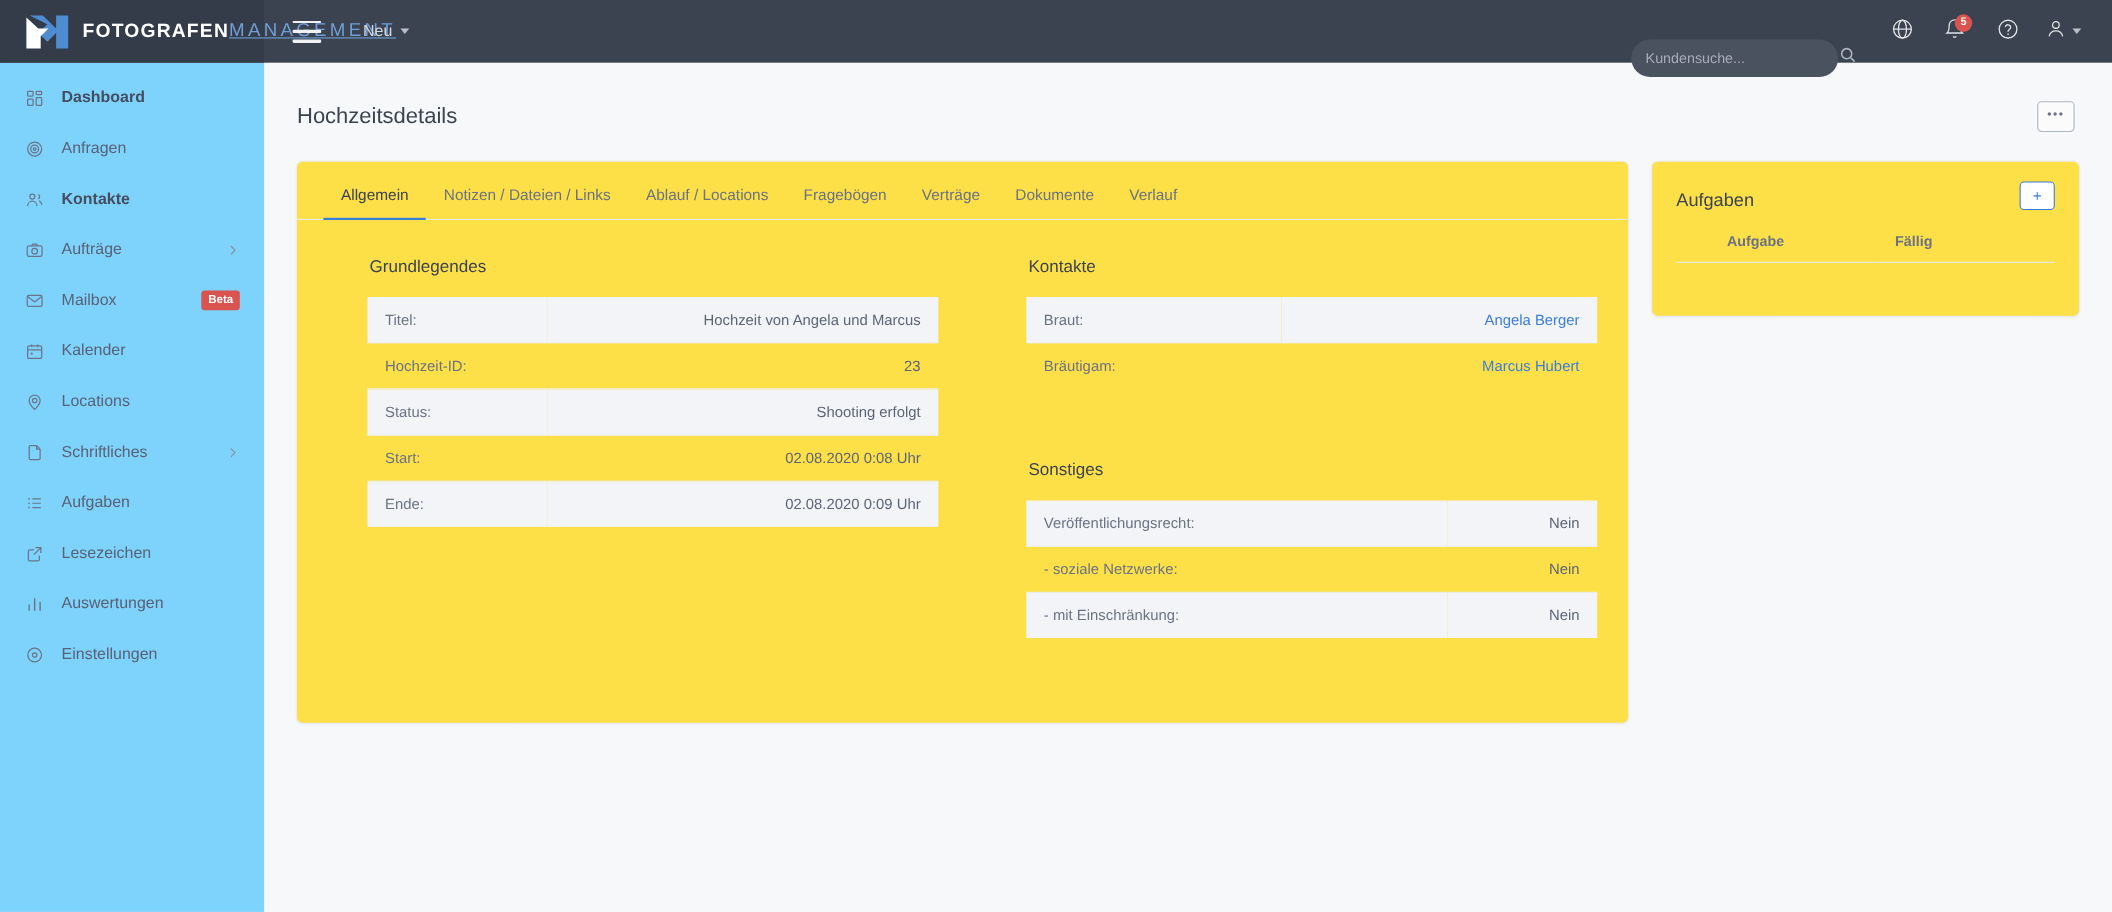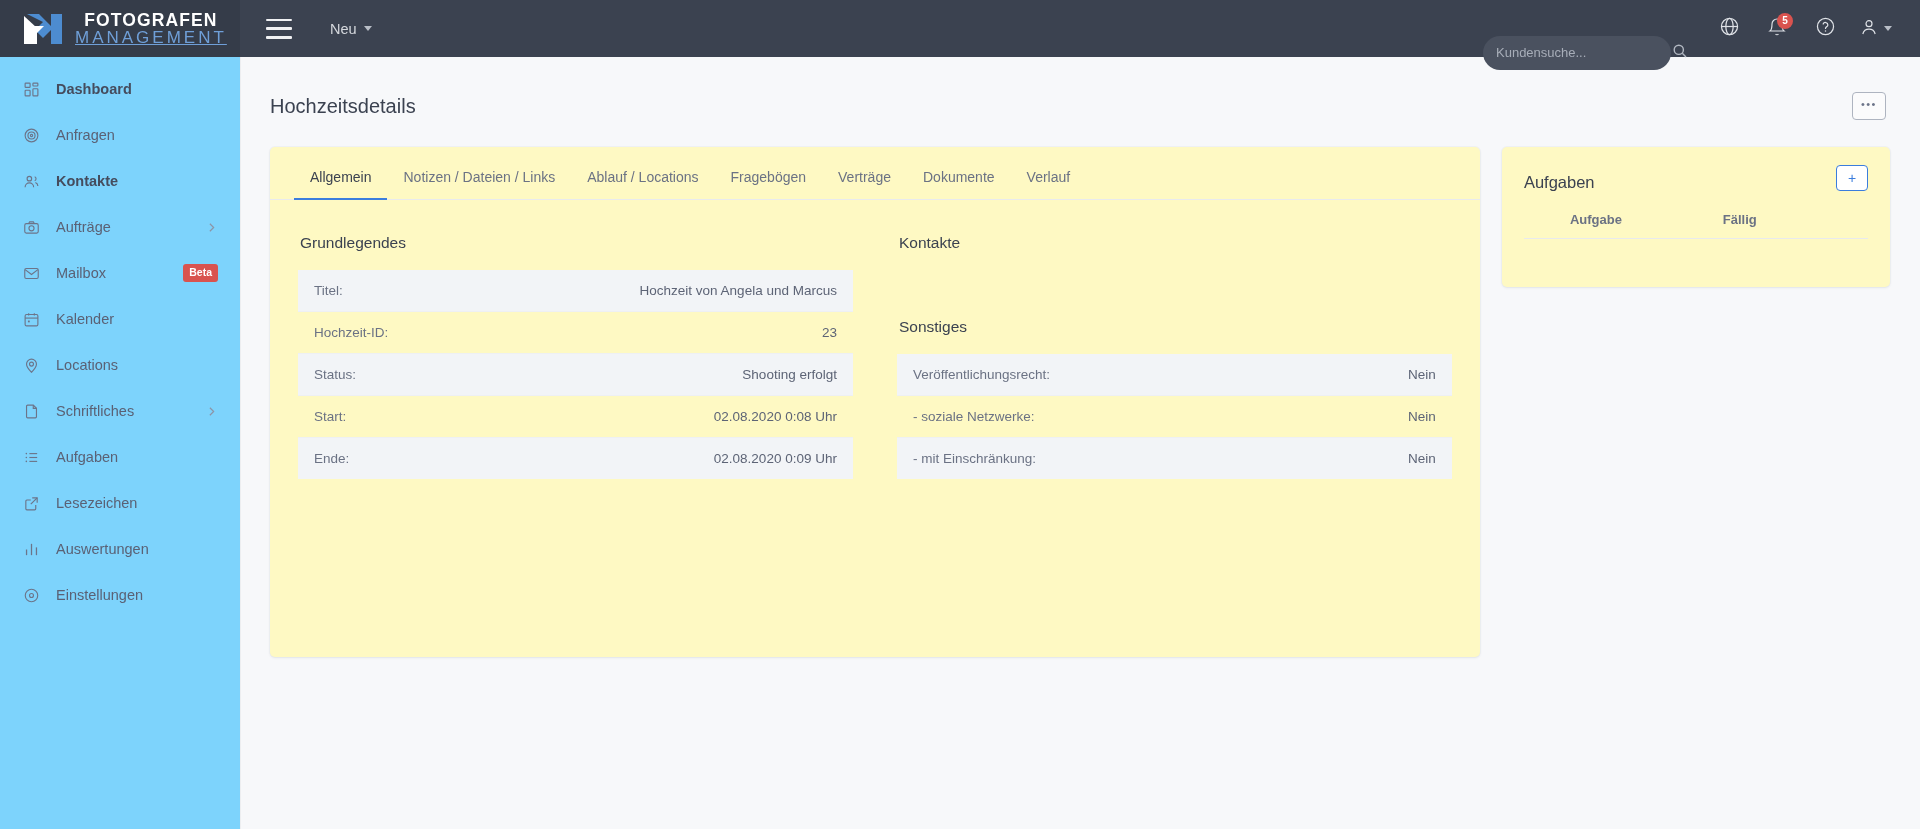--- a/index.html
+++ b/index.html
@@ -14,21 +14,21 @@
   
   .topbar {
     position: absolute; top: 0; left: 0; width: 1920px; height: 57px;
     background: #3b4250; display: flex; align-items: center; z-index: 20;
   }
   .brand {
     width: 240px; height: 57px; display: flex; align-items: center;
     padding-left: 22px; gap: 11px; background: #353c49;
   }
   .logo-mark { width: 42px; height: 34px; flex: none; }
-  .brand-text { display: flex; flex-direction: column; line-height: 1.04; text-align: center; }
+  .brand-text { display: flex; flex-direction: row; line-height: 1.04; }
   .brand-top {
     font-size: 17.5px; font-weight: bold; color: #ffffff; letter-spacing: 1.1px;
   }
   .brand-bot {
     font-size: 17px; font-weight: normal; color: #6f9fd8; letter-spacing: 3.0px; text-decoration: underline;
   }
   .hamburger {
     margin-left: 26px; width: 26px; height: 20px; display: flex;
     flex-direction: column; justify-content: space-between; cursor: pointer;
   }
@@ -98,36 +98,36 @@
   .page-title { font-size: 20px; color: #3b4250; font-weight: normal; }
   .ellipsis-btn {
     margin-left: auto; width: 34px; height: 28px; border: 1px solid #aeb4c0;
     border-radius: 4px; background: #fbfbfc; display: flex; align-items: center;
     justify-content: center; cursor: pointer; color: #6c7489; font-size: 11px;
     letter-spacing: 1.4px; padding-bottom: 4px;
   }
   .content-row { display: flex; gap: 22px; padding: 22px 30px 0 30px; align-items: flex-start; }
 
   .card {
-    background: #fef9c3; border-radius: 5px;
+    background: #fde047; border-radius: 5px;
     box-shadow: 0 1px 3px rgba(18,38,63,0.07), 0 0 0 1px rgba(18,38,63,0.025);
   }
   .main-card { width: 1213px; min-height: 510px; padding: 0 0 30px 0; }
   .side-card { width: 389px; padding: 18px 22px 22px 22px; }
 
   
   .tabs { display: flex; border-bottom: 1px solid #e8eaee; padding: 0 24px; margin: 0 0 0 0; }
   .tab {
     padding: 22px 16px 13px 16px; font-size: 14px; color: #6b7284; cursor: pointer;
     border-bottom: 2.5px solid transparent; margin-bottom: -1px; white-space: nowrap;
   }
   .tab.active { color: #3b4250; border-bottom-color: #3b7ddd; }
 
   .panes { display: flex; padding: 0 28px; }
-  .pane { width: 50%; padding-right: 22px; }
+  .pane { width: 50%; padding-right: 22px; margin-left: 36px; }
   .pane.right { padding-right: 0; padding-left: 22px; }
   .section-title { font-size: 15.5px; color: #3b4250; margin: 34px 0 18px 2px; font-weight: normal; }
   .section-title.spaced { margin-top: 66px; }
 
   .kvtable { width: 100%; border-collapse: collapse; }
   .kvtable tr td {
     padding: 13px 16px; font-size: 13.5px; color: #6b7284; vertical-align: middle;
     border-top: 1px solid #eef0f3;
   }
   .kvtable tr:first-child td { border-top: none; }
@@ -416,20 +416,32 @@
                 <tr class="alt">
                   <td>Ende:</td>
                   <td class="val">02.08.2020 0:09 Uhr</td>
                 </tr>
               </tbody>
           </table>
         </div>
 
         <div class="pane right">
           <div class="section-title">Kontakte</div>
+          <table class="kvtable">
+            <tbody id="tbl-kontakte">
+                <tr class="alt">
+                  <td>Braut:</td>
+                  <td class="val"><a href="#">Angela Berger</a></td>
+                </tr>
+                <tr>
+                  <td>Bräutigam:</td>
+                  <td class="val"><a href="#">Marcus Hubert</a></td>
+                </tr>
+              </tbody>
+          </table>
 
           <div class="section-title spaced">Sonstiges</div>
           <table class="kvtable">
             <tbody id="tbl-sonstiges">
                 <tr class="alt">
                   <td>Veröffentlichungsrecht:</td>
                   <td class="val">Nein</td>
                 </tr>
                 <tr>
                   <td>- soziale Netzwerke:</td>

